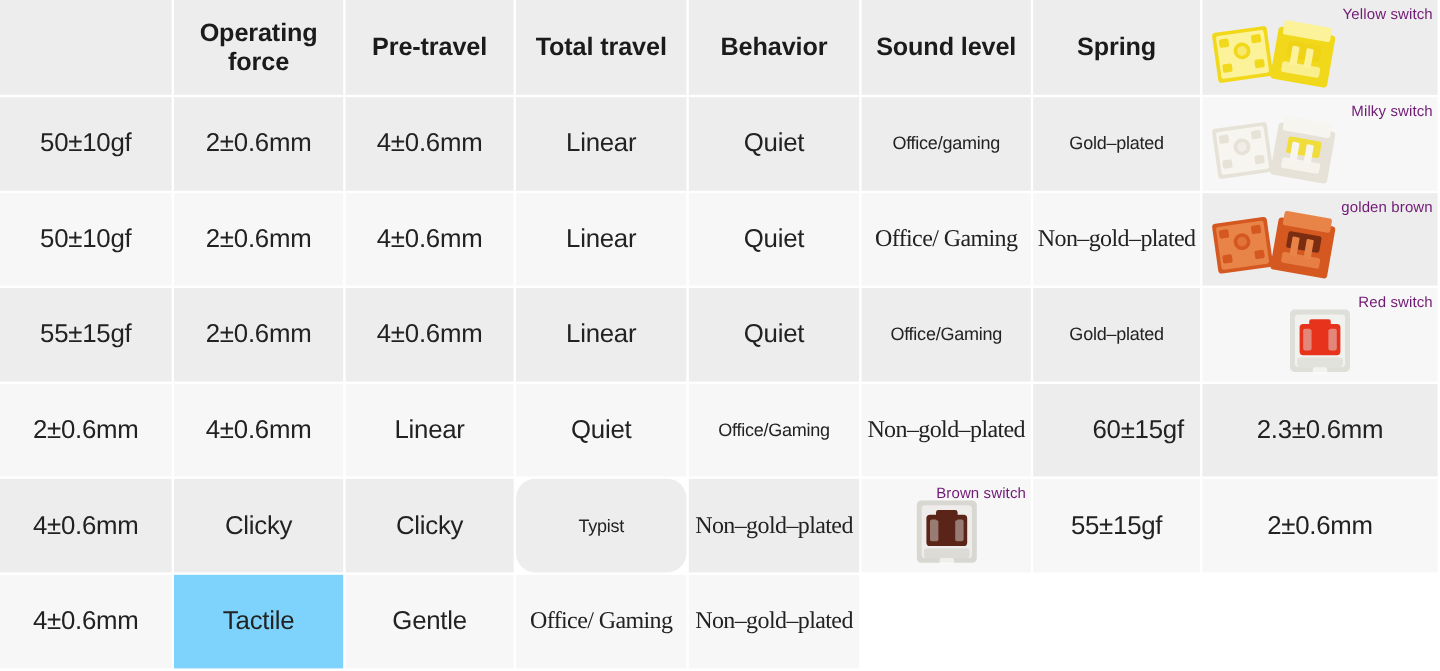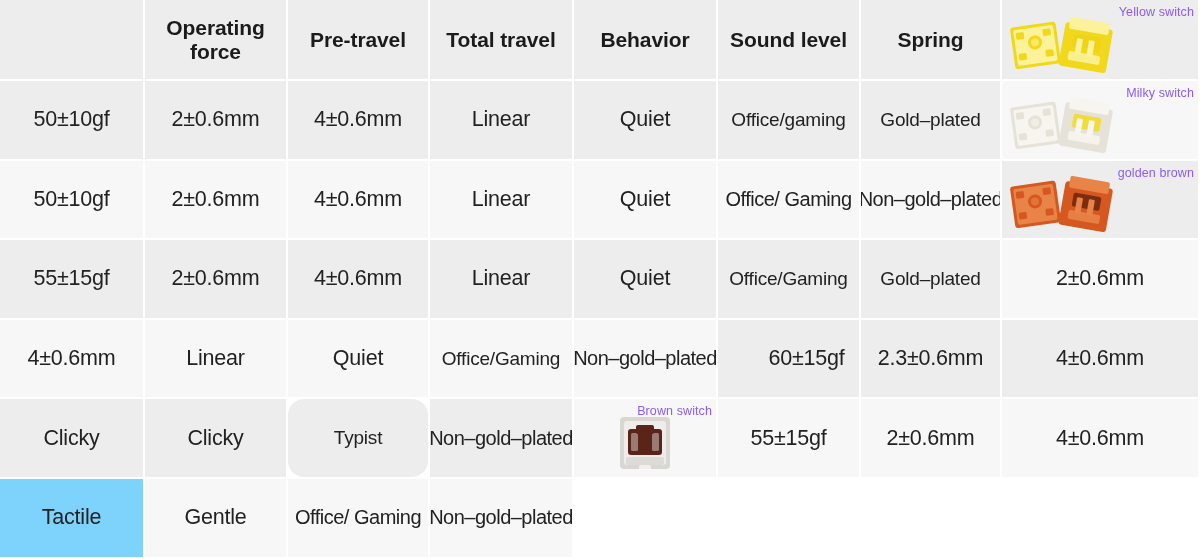--- a/index.html
+++ b/index.html
@@ -36,37 +36,37 @@
     line-height:1.12;
     letter-spacing:-0.1px;
   }
   .head.blank{background:#ededed;}
   .data{
     font-size:21.5px;
     color:#222222;
     letter-spacing:-0.2px;
     white-space:nowrap;
   }
-  .data.small{font-size:19px;}
-  .data.tight{font-size:20px;letter-spacing:-0.5px;}
+  .data.small{font-size:15px;}
+  .data.tight{font-size:20px;letter-spacing:-0.5px;font-family:Liberation Serif, serif;}
   
   .sw-cell{
     justify-content:flex-start;
     align-items:stretch;
     padding:0;
   }
   .sw-inner{
     position:relative;
     width:100%;height:100%;
   }
   .sw-label{
     position:absolute;
     top:5px;right:4px;
     font-size:12.5px;
-    color:#8b5cf6;
+    color:#701a75;
     letter-spacing:0.1px;
     white-space:nowrap;
   }
   .sw-art{
     position:absolute;
     left:0;right:0;top:14px;bottom:2px;
     display:flex;
     align-items:center;
     justify-content:center;
   }
@@ -240,20 +240,37 @@
     </div>
     <div class="cell data row-a" style="background: rgb(237, 237, 237);">
       <span>Quiet</span>
     </div>
     <div class="cell data row-a small" style="background: rgb(237, 237, 237);">
       <span>Office/Gaming</span>
     </div>
     <div class="cell data row-a small" style="background: rgb(237, 237, 237);">
       <span>Gold–plated</span>
     </div>
+    <div class="cell sw-cell row-b" style="background: rgb(247, 247, 247);">
+      <div class="sw-inner">
+        <span class="sw-label">Red switch</span>
+        <span class="sw-art">
+    <svg width="78" height="58" viewBox="0 0 78 58">
+      <rect x="14" y="2" width="50" height="52" rx="4" fill="#dcdcd6" opacity="0.92"></rect>
+      <rect x="18" y="6" width="42" height="44" rx="3" fill="#ffffff" opacity="0.55"></rect>
+      <rect x="22" y="14" width="34" height="26" rx="3" fill="#e8331c"></rect>
+      <rect x="25" y="18" width="7" height="18" rx="1.5" fill="#dcdcd6" opacity="0.5"></rect>
+      <rect x="46" y="18" width="7" height="18" rx="1.5" fill="#dcdcd6" opacity="0.5"></rect>
+      <rect x="30" y="10" width="18" height="9" rx="2" fill="#e8331c"></rect>
+      <rect x="20" y="42" width="38" height="8" rx="2" fill="#dcdcd6" opacity="0.75"></rect>
+      <rect x="33" y="50" width="12" height="5" rx="1.5" fill="#ffffff" opacity="0.6"></rect>
+    </svg>
+        </span>
+      </div>
+    </div>
     <div class="cell data row-b" style="background: rgb(247, 247, 247);">
       <span>2±0.6mm</span>
     </div>
     <div class="cell data row-b" style="background: rgb(247, 247, 247);">
       <span>4±0.6mm</span>
     </div>
     <div class="cell data row-b" style="background: rgb(247, 247, 247);">
       <span>Linear</span>
     </div>
     <div class="cell data row-b" style="background: rgb(247, 247, 247);">

